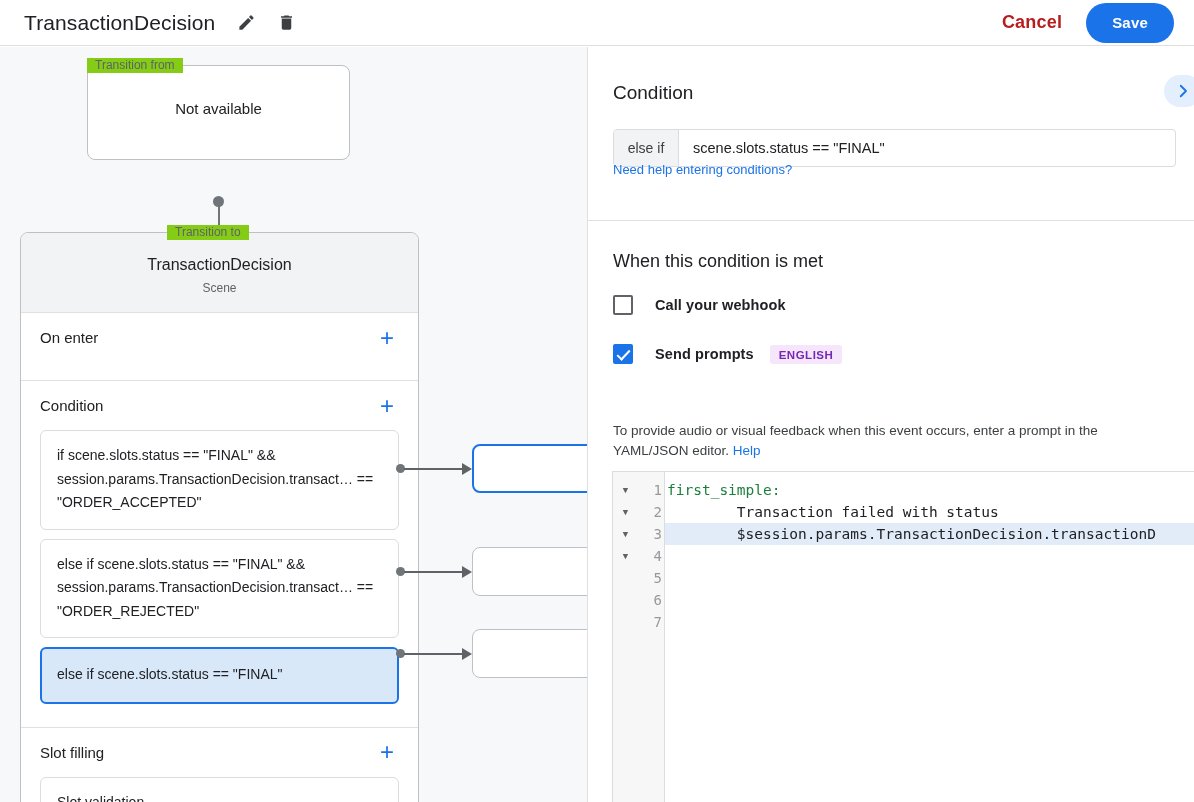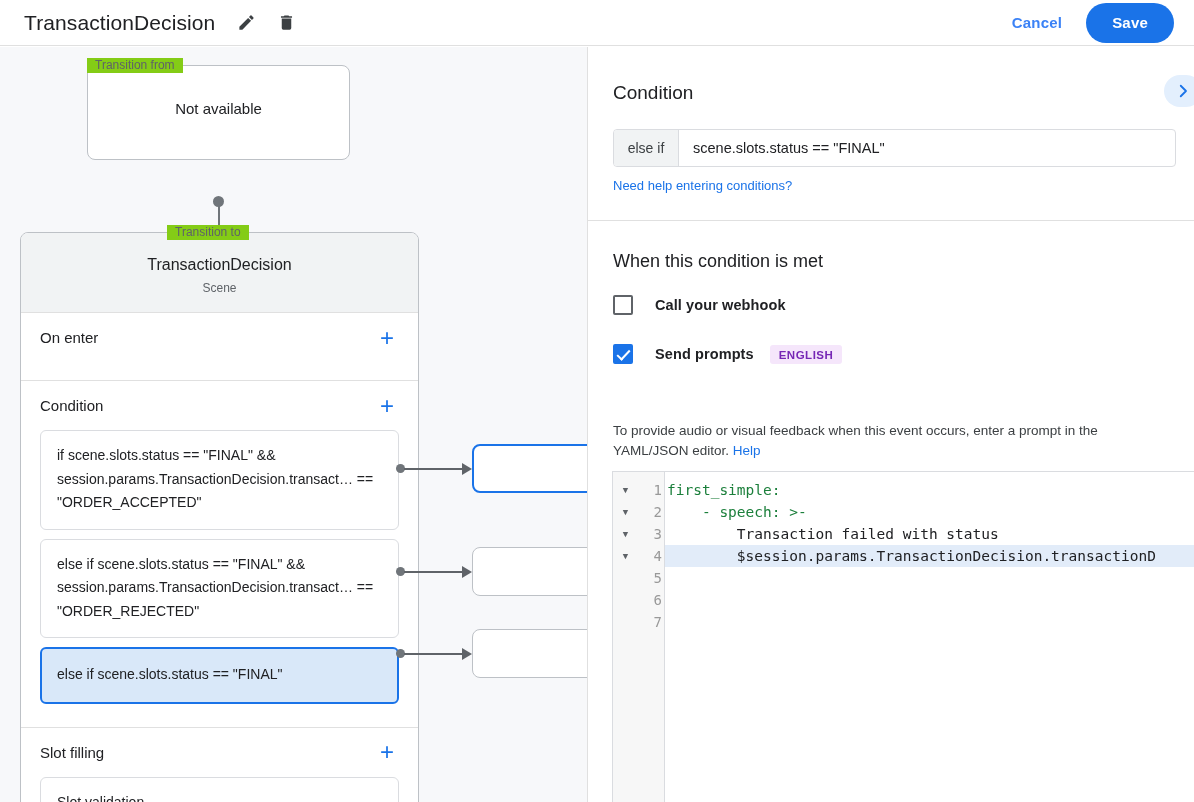--- a/index.html
+++ b/index.html
@@ -41,23 +41,23 @@
     cursor: pointer;
   }
   #edit-btn { margin-left: 16px; }
   #delete-btn { margin-left: 10px; }
 
   #topbar-spacer { flex: 1 1 auto; }
 
   #cancel-button {
     background: transparent;
     border: none;
-    color: #3b82f6;
+    color: #b91c1c;
     font-family: "Liberation Sans", sans-serif;
-    font-size: 15px;
+    font-size: 18px;
     font-weight: bold;
     letter-spacing: 0.2px;
     padding: 8px 12px;
     border-radius: 4px;
     cursor: pointer;
   }
 
   #save-button {
     margin-left: 12px;
     margin-right: 20px;
@@ -303,21 +303,21 @@
     outline: none;
     padding: 0 14px;
     font-family: "Liberation Sans", sans-serif;
     font-size: 14.5px;
     color: #202124;
     background: transparent;
   }
 
   #condition-help-link {
     position: absolute;
-    left: 25px; top: 131px;
+    left: 25px; top: 115px;
     font-size: 13px;
     color: #1a73e8;
     text-decoration: none;
     cursor: pointer;
   }
 
   #right-divider {
     position: absolute;
     left: 0; top: 173px;
     width: 606px; height: 1px;
@@ -626,18 +626,17 @@
     <div class="line-no">2</div>
     <div class="line-no">3</div>
     <div class="line-no">4</div>
     <div class="line-no">5</div>
     <div class="line-no">6</div>
     <div class="line-no">7</div>
   </div>
 
   <div id="code-body">
     <div class="code-line tok-key">first_simple:</div>
-    <div class="code-line tok-key">    - speech: &gt;-</div>
     <div class="code-line tok-plain">        Transaction failed with status</div>
     <div class="code-line tok-plain highlight">        $session.params.TransactionDecision.transactionD</div>
     <div class="code-line tok-plain"></div>
   </div>
 </div>
 
 </body></html>

